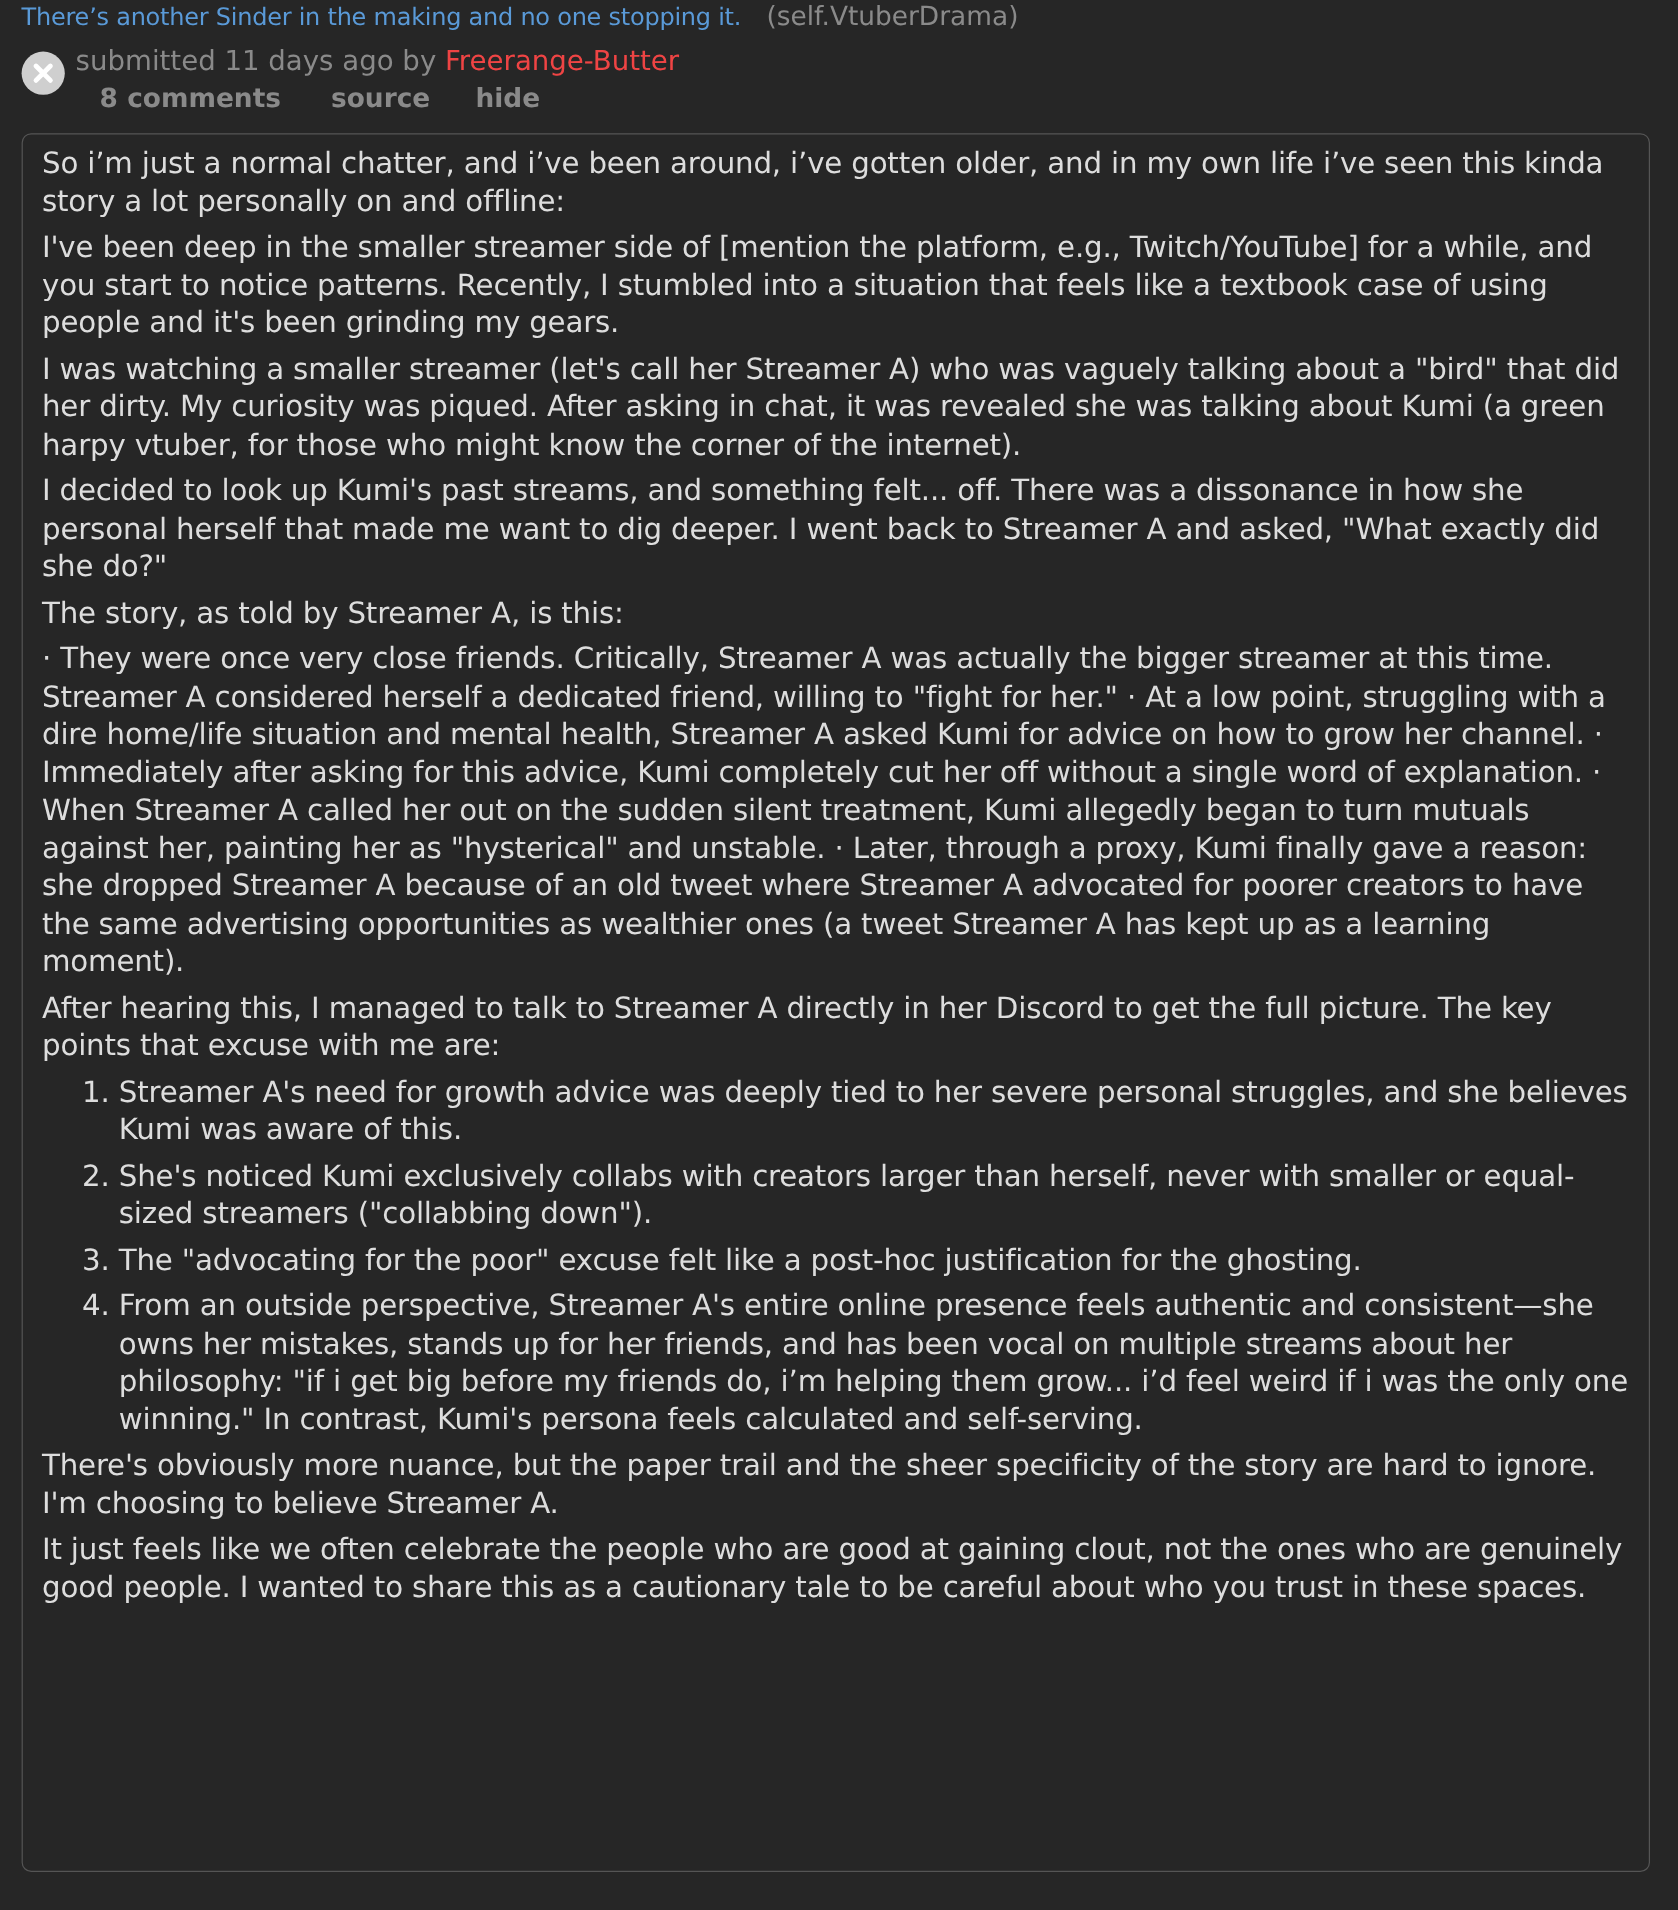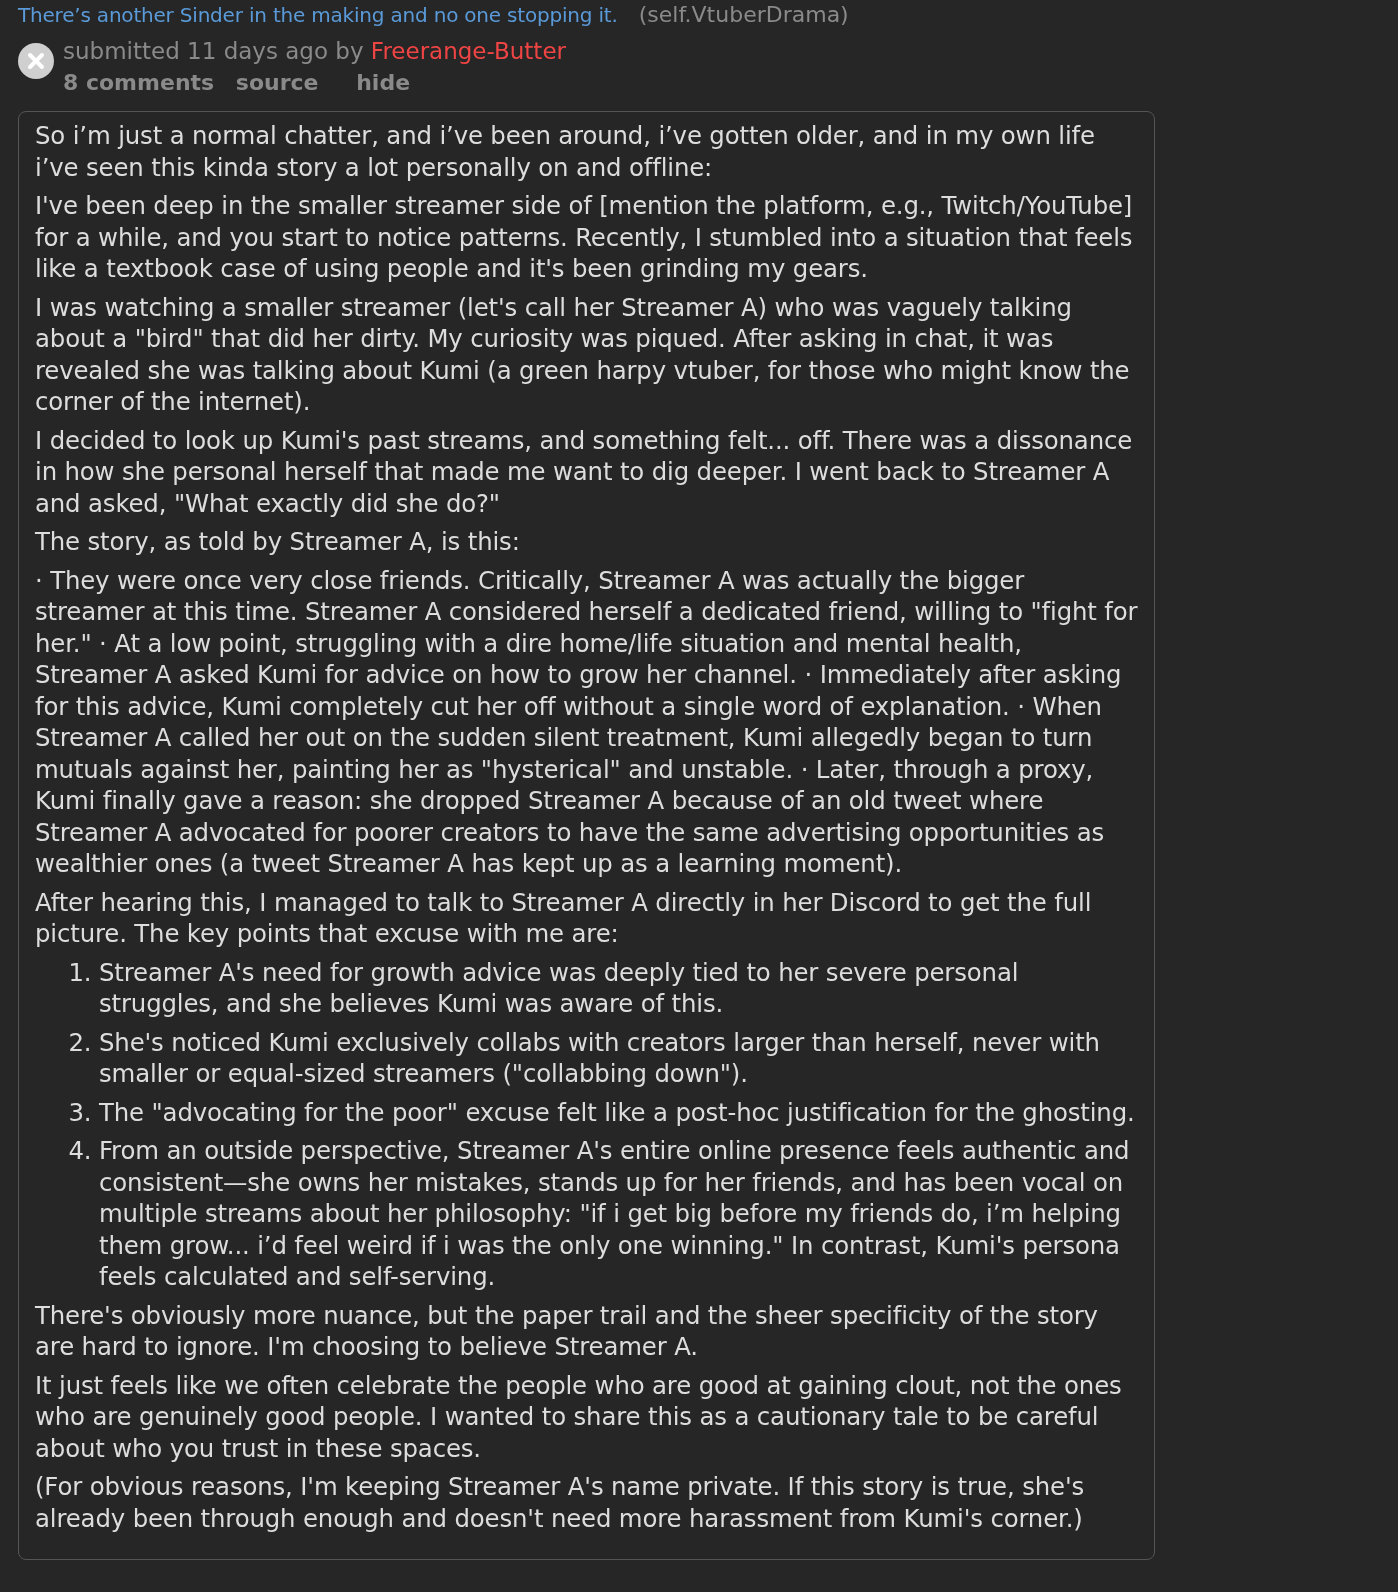--- a/index.html
+++ b/index.html
@@ -67,27 +67,28 @@
       font-size: 22px;
       font-weight: bold;
       color: #8a8a8a;
       white-space: nowrap;
     }
     .buttons a {
       color: #8a8a8a;
       text-decoration: none;
       cursor: pointer;
       margin-right: 14px;
+      margin-left: 20px;
     }
     .buttons a.hide-link { margin-left: 16px; }
     .usertext {
       position: absolute;
       left: 18px;
       top: 111px;
-      width: 1137px;
+      width: 1357px;
       height: 1449px;
       border: 1px solid #555555;
       border-radius: 8px;
       box-sizing: border-box;
       padding: 8px 14px 0 16px;
       background: #262626;
     }
     .usertext p {
       margin: 0 0 7px 0;
       font-size: 24.4px;
@@ -143,14 +144,13 @@
   <p>· They were once very close friends. Critically, Streamer A was actually the bigger streamer at this time. Streamer A considered herself a dedicated friend, willing to "fight for her." · At a low point, struggling with a dire home/life situation and mental health, Streamer A asked Kumi for advice on how to grow her channel. · Immediately after asking for this advice, Kumi completely cut her off without a single word of explanation. · When Streamer A called her out on the sudden silent treatment, Kumi allegedly began to turn mutuals against her, painting her as "hysterical" and unstable. · Later, through a proxy, Kumi finally gave a reason: she dropped Streamer A because of an old tweet where Streamer A advocated for poorer creators to have the same advertising opportunities as wealthier ones (a tweet Streamer A has kept up as a learning moment).</p>
   <p>After hearing this, I managed to talk to Streamer A directly in her Discord to get the full picture. The key points that excuse with me are:</p>
   <ol>
     <li>Streamer A's need for growth advice was deeply tied to her severe personal struggles, and she believes Kumi was aware of this.</li>
     <li>She's noticed Kumi exclusively collabs with creators larger than herself, never with smaller or equal-sized streamers ("collabbing down").</li>
     <li>The "advocating for the poor" excuse felt like a post-hoc justification for the ghosting.</li>
     <li>From an outside perspective, Streamer A's entire online presence feels authentic and consistent—she owns her mistakes, stands up for her friends, and has been vocal on multiple streams about her philosophy: "if i get big before my friends do, i’m helping them grow... i’d feel weird if i was the only one winning." In contrast, Kumi's persona feels calculated and self-serving.</li>
   </ol>
   <p>There's obviously more nuance, but the paper trail and the sheer specificity of the story are hard to ignore. I'm choosing to believe Streamer A.</p>
   <p>It just feels like we often celebrate the people who are good at gaining clout, not the ones who are genuinely good people. I wanted to share this as a cautionary tale to be careful about who you trust in these spaces.</p>
-  <p>(For obvious reasons, I'm keeping Streamer A's name private. If this story is true, she's already been through enough and doesn't need more harassment from Kumi's corner.)</p>
 </div>
 
 </body></html>

